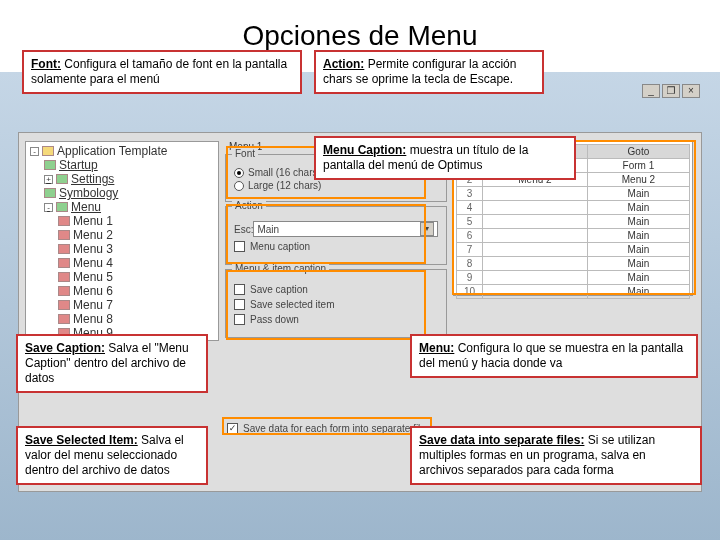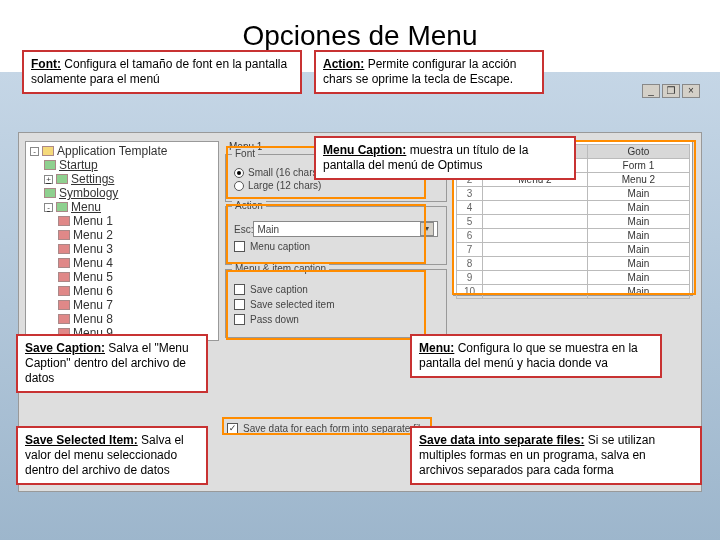--- a/index.html
+++ b/index.html
@@ -285,21 +285,21 @@
   </div>
   <div class="callout" style="top:50px;left:314px;width:230px">
     <b class="u">Action:</b><span> Permite configurar la acción chars se oprime la tecla de Escape.</span>
   </div>
   <div class="callout" style="top:136px;left:314px;width:262px">
     <b class="u">Menu Caption:</b><span> muestra un título de la pantalla del menú de Optimus</span>
   </div>
   <div class="callout" style="top:334px;left:16px;width:192px">
     <b class="u">Save Caption:</b><span> Salva el "Menu Caption" dentro del archivo de datos</span>
   </div>
-  <div class="callout" style="top:334px;left:410px;width:252px">
+  <div class="callout" style="top:334px;left:410px;width:288px">
     <b class="u">Menu:</b><span> Configura lo que se muestra en la pantalla del menú y hacia donde va</span>
   </div>
   <div class="callout" style="top:426px;left:16px;width:192px">
     <b class="u">Save Selected Item:</b><span> Salva el valor del menu seleccionado dentro del archivo de datos</span>
   </div>
   <div class="callout" style="top:426px;left:410px;width:292px">
     <b class="u">Save data into separate files:</b><span> Si se utilizan multiples formas en un programa, salva en archivos separados para cada forma</span>
   </div>
 
 </div>

